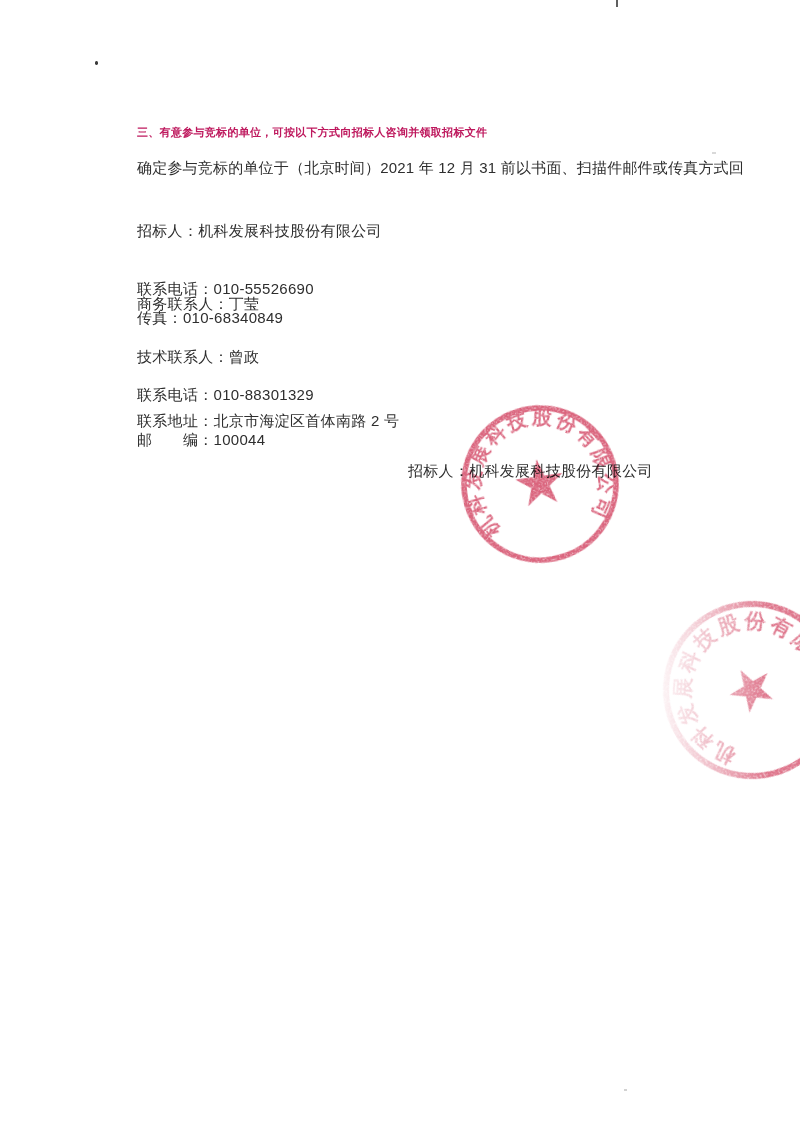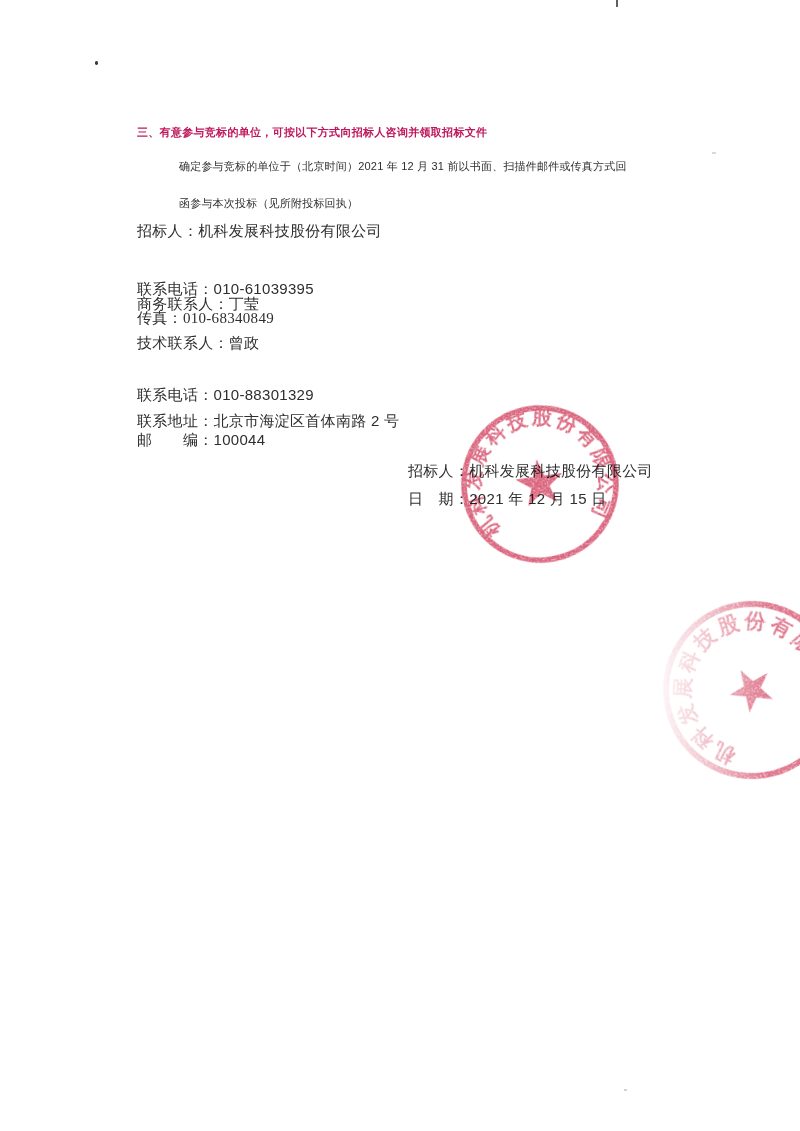--- a/index.html
+++ b/index.html
@@ -18,29 +18,29 @@
   }
   
   .txt { position: absolute; left: 137px; white-space: nowrap; color: #2e2e2e; }
   .heading {
     top: 125px;
     font-size: 11px;
     font-weight: bold;
     letter-spacing: 0.3px;
     color: #be185d;
   }
-  .para { font-size: 11px; letter-spacing: 0.2px; margin-left: 42px; }
+  .para { font-size: 15px; letter-spacing: 0.2px; }
   .para.l1 { top: 159px; }
   .para.l2 { top: 196px; }
   .detail { font-size: 15px; letter-spacing: 0.3px; }
   .d0 { top: 222px; }
   .d1 { top: 251px; margin-top: 44px; }
   .d2 { top: 280px; }
-  .d3 { top: 309px; font-family: Liberation Serif, serif; }
-  .d4 { top: 334px; }
+  .d3 { top: 309px; }
+  .d4 { top: 348px; }
   .d5 { top: 386px; }
   .d6 { top: 412px; }
   .d7 { top: 431px; }
   
   .sig { position: absolute; left: 408px; font-size: 15px; letter-spacing: 0.3px; white-space: nowrap; color: #2e2e2e; }
   .sig.bidder { top: 462px; }
   .sig.date   { top: 490px; }
   
   .stamp-main {
     position: absolute; left: 440px; top: 384px;
@@ -75,33 +75,31 @@
 <div class="page">
 
   <div class="speck s1"></div>
   <div class="speck s2"></div>
   <div class="speck s3"></div>
   <div class="speck s4"></div>
 
   <div class="txt heading">三、有意参与竞标的单位，可按以下方式向招标人咨询并领取招标文件</div>
 
   <div class="txt para l1">确定参与竞标的单位于（北京时间）2021 年 12 月 31 前以书面、扫描件邮件或传真方式回</div>
-  <div class="txt para l2">函参与本次投标（见所附投标回执）</div>
 
   <div class="txt detail d0">招标人：机科发展科技股份有限公司</div>
   <div class="txt detail d1">商务联系人：丁莹</div>
-  <div class="txt detail d2">联系电话：010-61039395</div>
+  <div class="txt detail d2">联系电话：010-55526690</div>
   <div class="txt detail d3">传真：010-68340849</div>
   <div class="txt detail d4">技术联系人：曾政</div>
   <div class="txt detail d5">联系电话：010-88301329</div>
   <div class="txt detail d6">联系地址：北京市海淀区首体南路 2 号</div>
   <div class="txt detail d7">邮　　编：100044</div>
 
   <div class="sig bidder">招标人：机科发展科技股份有限公司</div>
-  <div class="sig date">日　期：2021 年 12 月 15 日</div>
 
   <svg class="stamp-main" viewBox="0 0 200 200" xmlns="http://www.w3.org/2000/svg">
     <defs>
       <filter id="grainA" x="-20%" y="-20%" width="140%" height="140%">
         <feTurbulence type="fractalNoise" baseFrequency="0.55" numOctaves="2" seed="7" result="noise"></feTurbulence>
         <feComponentTransfer in="noise" result="noiseA">
           <feFuncA type="linear" slope="1.7" intercept="0.12"></feFuncA>
         </feComponentTransfer>
         <feComposite in="SourceGraphic" in2="noiseA" operator="in"></feComposite>
       </filter>

